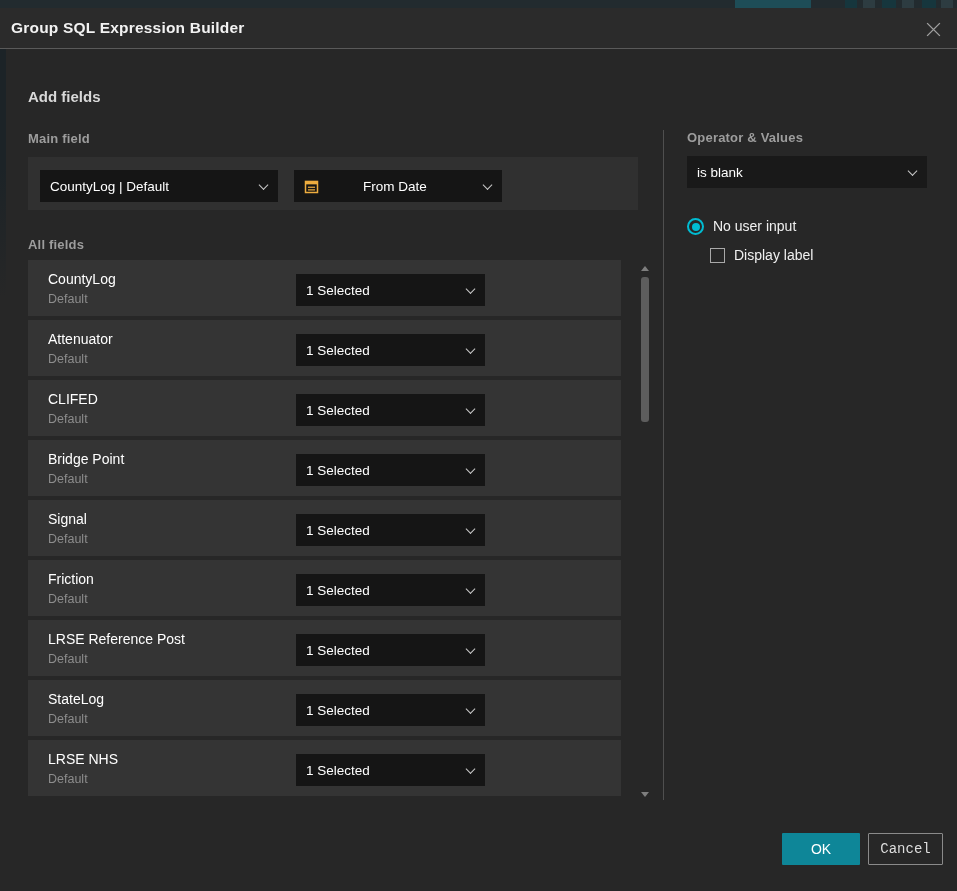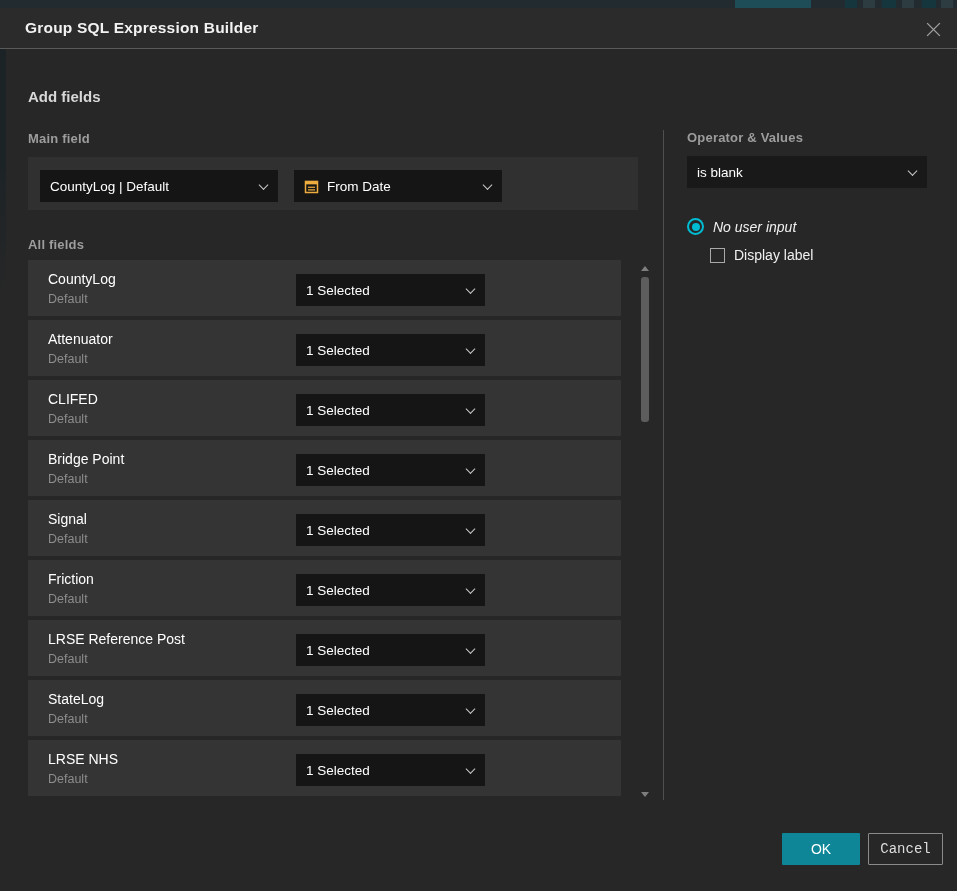--- a/index.html
+++ b/index.html
@@ -17,39 +17,39 @@
   .f6 { left:922px; width:14px; background:#16363d; }
   .f7 { left:941px; width:12px; background:#2d3c41; }
 
   .dialog { position:absolute; left:0; top:8px; width:957px; height:883px; background:#272727; }
   
   .left-shade { position:absolute; left:0; top:0; width:6px; height:290px;
                 background:linear-gradient(#1c2327 55%, rgba(28,35,39,0)); }
 
   .dlg-header { position:absolute; left:0; top:0; right:0; height:41px; background:#2b2b2b;
                 border-bottom:1px solid #5a5a5a; display:flex; align-items:center; }
-  .dlg-title { padding-left:25px; font-size:15.5px; font-weight:600; color:#f2f2f2; letter-spacing:.2px; }
+  .dlg-title { padding-left:11px; font-size:15.5px; font-weight:600; color:#f2f2f2; letter-spacing:.2px; }
   .close-btn { position:absolute; right:14px; top:11px; width:20px; height:20px; display:flex;
                align-items:center; justify-content:center; cursor:pointer; }
 
   .section-title { position:absolute; left:28px; top:80px; font-size:15px; font-weight:700; color:#d8d8d8; }
   .label { font-size:13px; font-weight:700; color:#9d9d9d; letter-spacing:.2px; }
   .main-field-label { position:absolute; left:28px; top:123px; }
   .all-fields-label { position:absolute; left:28px; top:229px; }
 
   .select { display:flex; align-items:center; background:#151515; color:#ffffff;
             padding:16px 10px; cursor:pointer; position:relative; }
   .sel-text { font-size:13.5px; color:#fff; white-space:nowrap; }
   .chev { position:absolute; right:11px; top:50%; width:7px; height:7px;
           border-right:1.6px solid #c9c9c9; border-bottom:1.6px solid #c9c9c9;
           transform:translateY(-65%) rotate(45deg); }
 
   .main-field-box { position:absolute; left:28px; top:149px; width:610px; height:53px; background:#303030; }
   .sel-layer { position:absolute; left:12px; top:13px; width:238px; height:19px; }
-  .sel-field { position:absolute; left:266px; top:13px; width:208px; height:27px; }
+  .sel-field { position:absolute; left:266px; top:13px; width:208px; height:27px;gap:36px; }
   .sel-field .cal { margin-right:8px; flex:0 0 auto; display:block; }
 
   .fields-list { position:absolute; left:28px; top:252px; width:593px; }
   .field-row { position:relative; width:593px; height:56px; background:#343434; margin-bottom:4px; }
   .fr-name { position:absolute; left:20px; top:11px; font-size:14px; color:#ffffff; }
   .fr-sub  { position:absolute; left:20px; top:32px; font-size:12.5px; color:#8d8d8d; }
   .row-select { position:absolute; left:268px; top:14px; width:189px; height:27px; }
 
   .scrollbar { position:absolute; left:641px; top:252px; width:8px; height:540px; }
   .sb-up, .sb-down { position:absolute; left:0; width:0; height:0; border-left:4px solid transparent;
@@ -57,21 +57,21 @@
   .sb-up   { top:6px;  border-bottom:5px solid #7e7e7e; }
   .sb-down { top:532px; border-top:5px solid #7e7e7e; }
   .sb-thumb { position:absolute; left:0; top:17px; width:8px; height:145px; background:#5d5d5d; border-radius:3px; }
 
   .v-divider { position:absolute; left:663px; top:122px; width:1px; height:670px; background:#4f4f4f; }
 
   .right-panel { position:absolute; left:687px; top:0; width:240px; }
   .rp-label { position:absolute; left:0; top:122px; }
   .op-select { position:absolute; left:0; top:148px; width:240px; height:27px; background:#191919; }
 
-  .radio-row { position:absolute; left:0; top:210px; display:flex; align-items:flex-end; cursor:pointer;font-style:italic; }
+  .radio-row { position:absolute; left:0; top:210px; display:flex; align-items:flex-start; cursor:pointer; }
   .radio { width:17px; height:17px; border-radius:50%; border:2.5px solid #00bcd2;
            background:#272727; position:relative; flex:0 0 auto; }
   .radio.checked::after { content:""; position:absolute; inset:2.5px; border-radius:50%; background:#00bcd2; }
   .radio-label { margin-left:9px; font-size:14px; color:#f0f0f0; }
 
   .check-row { position:absolute; left:23px; top:239px; display:flex; align-items:center; cursor:pointer; }
   .checkbox { width:15px; height:15px; border:1.5px solid #a9a9a9; background:transparent; flex:0 0 auto; }
   .check-label { margin-left:9px; font-size:14px; color:#f0f0f0; }
 
   .footer { position:absolute; left:16px; top:825px; width:957px; height:32px; }

